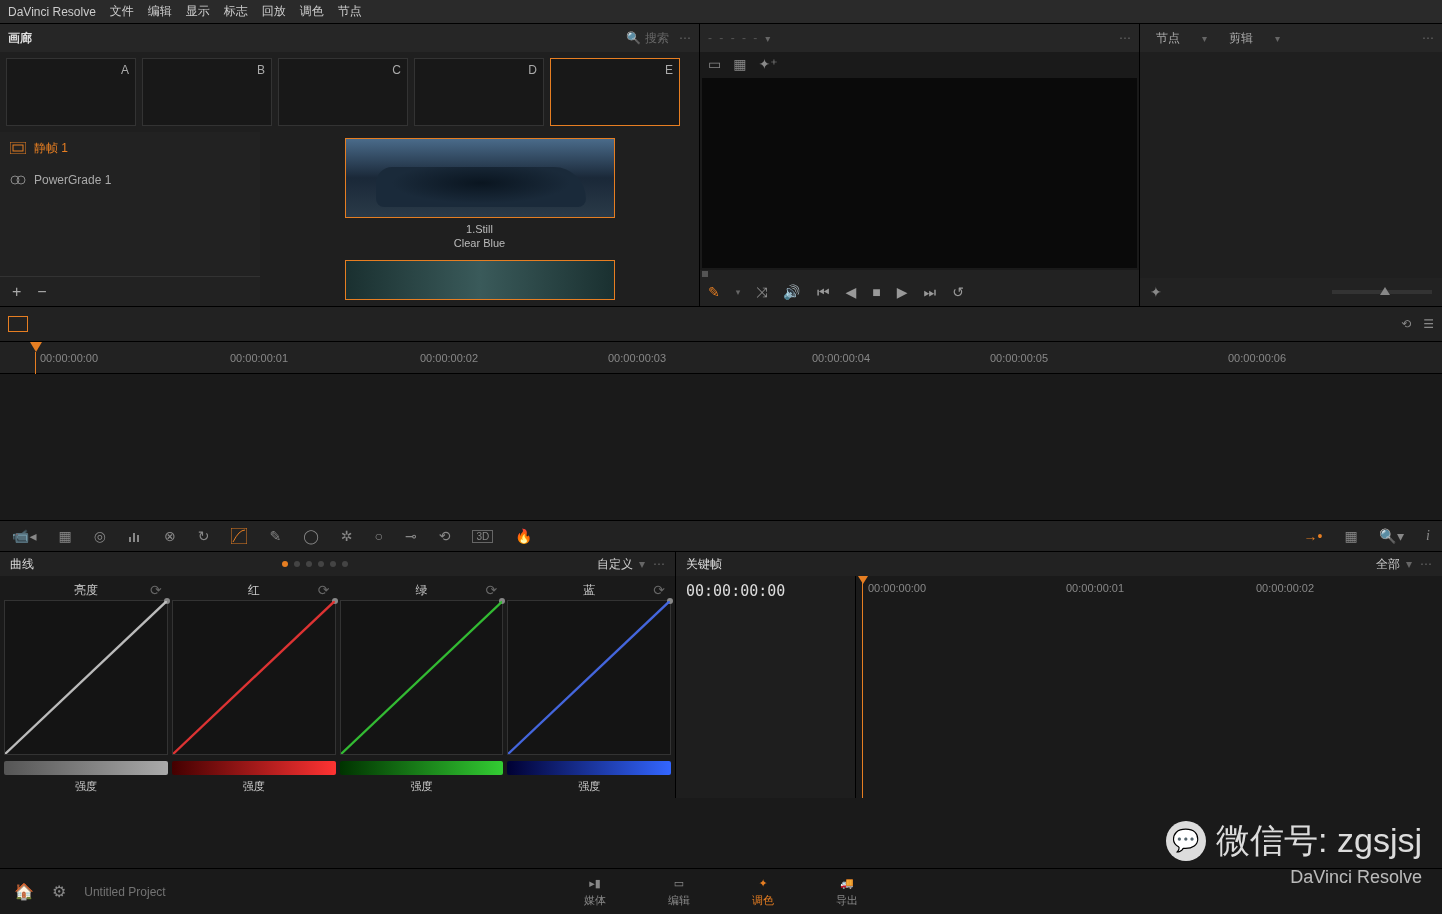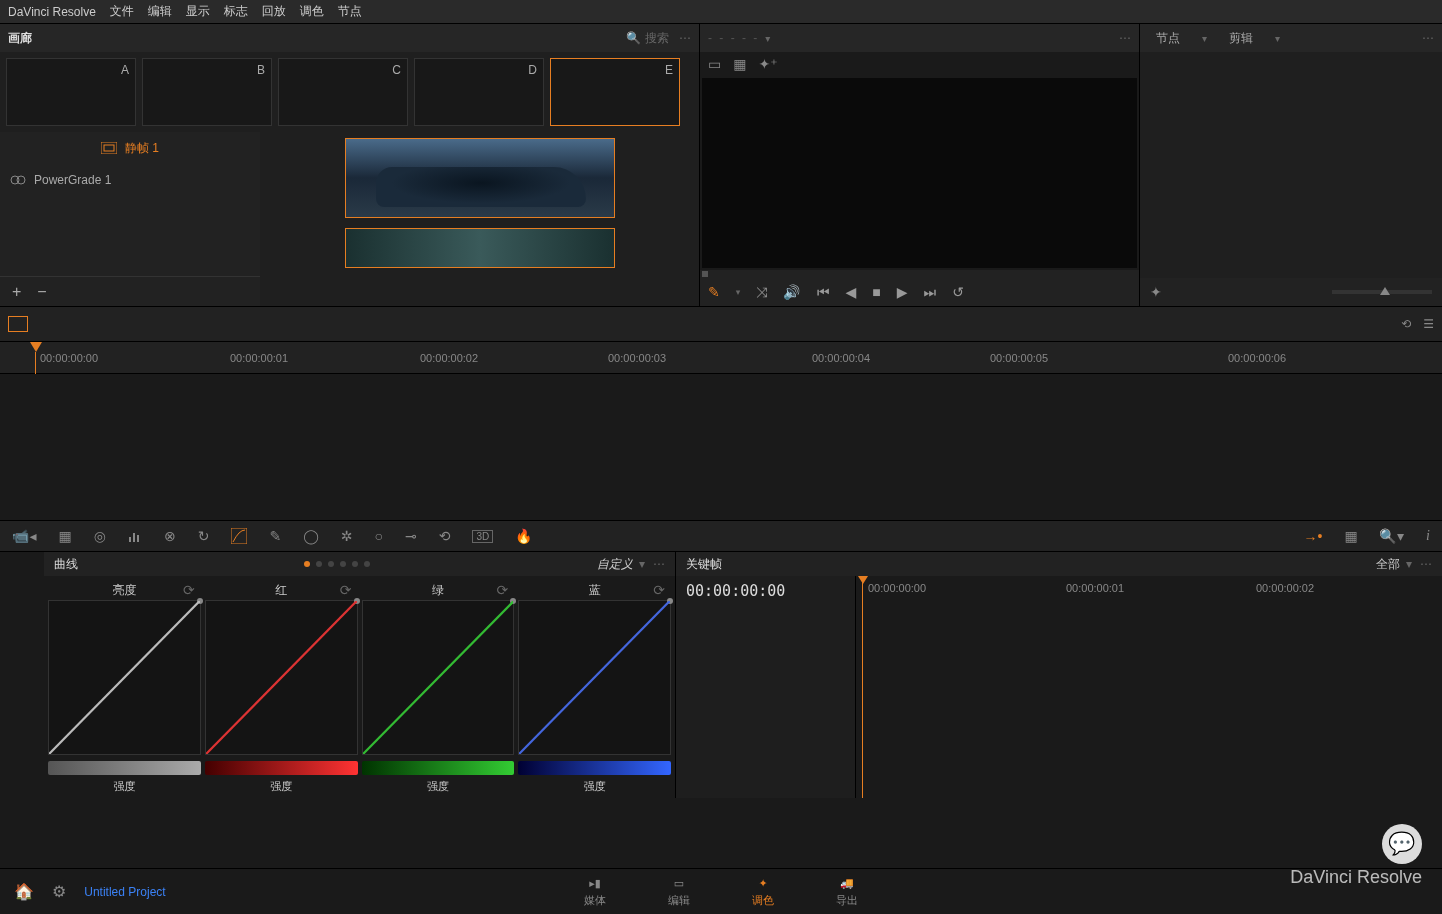--- a/index.html
+++ b/index.html
@@ -12,21 +12,21 @@
 .gallery-header { height: 28px; display: flex; align-items: center; padding: 0 8px; background: #262626; }
 .gallery-header .title { color: #ddd; font-weight: bold; }
 .gallery-header .search { margin-left: auto; display: flex; align-items: center; gap: 4px; color: #666; }
 .thumbs-row { display: flex; gap: 6px; padding: 6px; }
 .thumb { width: 130px; height: 68px; background: #181818; border: 1px solid #333; position: relative; }
 .thumb.selected { border: 1px solid #e67e22; }
 .thumb .letter { position: absolute; top: 4px; right: 6px; color: #aaa; font-size: 12px; }
 .gallery-body { display: flex; flex: 1; }
 .gallery-sidebar { width: 260px; background: #222; display: flex; flex-direction: column; }
 .side-item { height: 32px; display: flex; align-items: center; padding: 0 10px; gap: 8px; cursor: pointer; }
-.side-item.active { color: #e67e22; justify-content: center; }
+.side-item.active { color: #e67e22; }
 .side-item.active .side-icon { color: #e67e22; }
 .side-icon { width: 16px; height: 12px; display: inline-block; }
 .gallery-footer { margin-top: auto; height: 30px; display: flex; align-items: center; gap: 16px; padding: 0 12px; border-top: 1px solid #333; }
 .gallery-footer .btn { color: #aaa; font-size: 16px; cursor: pointer; }
 .stills-area { flex: 1; overflow: auto; text-align: center; padding: 4px; }
 .still-thumb { width: 270px; height: 80px; border: 1px solid #e67e22; margin: 2px auto; background: linear-gradient(180deg,#4a6b8a 0%,#1a2838 50%,#2a3a48 100%); position: relative; }
 .car-shape { position: absolute; left: 30px; top: 28px; width: 210px; height: 40px; background: radial-gradient(ellipse at 50% 40%, #0a1520 0%, #1a2a3a 60%); border-radius: 20px 40px 10px 10px; }
 .still-caption { margin-top: 4px; color: #bbb; font-size: 11px; line-height: 14px; }
 .still-thumb.tunnel { background: linear-gradient(90deg,#1a3030 0%,#3a5a5a 50%,#1a3030 100%); }
 .viewer-panel { width: 440px; background: #1a1a1a; border-right: 1px solid #000; display: flex; flex-direction: column; }
@@ -56,27 +56,27 @@
 .ruler-area { height: 178px; background: #1a1a1a; }
 .ruler { height: 32px; background: #222; position: relative; border-bottom: 1px solid #000; }
 .ruler .playhead { position: absolute; left: 30px; top: 0; width: 0; height: 0; border-left: 6px solid transparent; border-right: 6px solid transparent; border-top: 10px solid #e67e22; }
 .ruler .playhead-line { position: absolute; left: 35px; top: 10px; width: 1px; height: 22px; background: #e67e22; }
 .ruler .tick { position: absolute; top: 10px; color: #888; font-size: 11px; }
 .tool-row { height: 32px; background: #222; display: flex; align-items: center; padding: 0 12px; gap: 22px; border-top: 1px solid #000; border-bottom: 1px solid #000; }
 .tool-row .tool { color: #888; cursor: pointer; font-size: 14px; display: flex; align-items: center; }
 .tool-row .tool.active { color: #e67e22; }
 .tool-row .spacer { flex: 1; }
 .curves-area { display: flex; height: 246px; }
-.curves-panel { width: 676px; display: flex; flex-direction: column; background: #1a1a1a; border-right: 1px solid #000; padding-left: 44px; }
+.curves-panel { width: 676px; display: flex; flex-direction: column; background: #1a1a1a; border-right: 1px solid #000; }
 .curves-header { height: 24px; display: flex; align-items: center; padding: 0 10px; background: #222; }
 .curves-header .title { color: #ddd; }
 .curves-header .mid-dots { flex: 1; display: flex; justify-content: center; gap: 6px; }
 .curves-header .dot { width: 6px; height: 6px; border-radius: 50%; background: #444; }
 .curves-header .dot.active { background: #e67e22; }
-.curves-header .mode { color: #ccc; font-style: italic; }
+.curves-header .mode { color: #ccc; }
 .curves-header .dd-icon { color: #666; margin-left: 6px; }
 .curves-body { flex: 1; display: flex; gap: 4px; padding: 4px; }
 .curve-box { flex: 1; display: flex; flex-direction: column; }
 .curve-head { height: 20px; display: flex; align-items: center; justify-content: center; position: relative; color: #ccc; }
 .curve-head .reset { position: absolute; right: 6px; color: #666; font-size: 14px; cursor: pointer; }
 .curve-canvas { flex: 1; background: #141414; border: 1px solid #333; position: relative; }
 .curve-canvas .marker { position: absolute; right: -3px; top: -3px; width: 6px; height: 6px; border-radius: 50%; background: #888; }
 .curve-line { position: absolute; left: 0; top: 0; width: 100%; height: 100%; }
 .curve-slider { height: 14px; margin-top: 6px; border-radius: 2px; }
 .curve-label { text-align: center; margin-top: 4px; color: #ccc; font-size: 11px; }
@@ -88,21 +88,21 @@
 .kf-header .dd-icon { color: #666; margin-left: 6px; }
 .kf-body { flex: 1; display: flex; }
 .kf-left { width: 180px; background: #1e1e1e; padding: 6px 10px; border-right: 1px solid #000; }
 .kf-time { font-size: 15px; color: #ddd; font-family: monospace; }
 .kf-right { flex: 1; position: relative; background: #1a1a1a; }
 .kf-playhead { position: absolute; left: 2px; top: 0; width: 0; height: 0; border-left: 5px solid transparent; border-right: 5px solid transparent; border-top: 8px solid #e67e22; }
 .kf-playhead-line { position: absolute; left: 6px; top: 0; width: 1px; height: 100%; background: #e67e22; }
 .kf-tick { position: absolute; top: 6px; color: #888; font-size: 11px; }
 .bottom-bar { position: absolute; bottom: 0; left: 0; right: 0; height: 46px; background: #1a1a1a; border-top: 1px solid #000; display: flex; align-items: center; padding: 0 14px; }
 .bottom-bar .home-icon, .bottom-bar .gear-icon { color: #888; font-size: 16px; margin-right: 18px; cursor: pointer; }
-.bottom-bar .project-name { color: #3b82f6; }
+.bottom-bar .project-name { color: #737373; }
 .bottom-bar .pages { position: absolute; left: 50%; transform: translateX(-50%); display: flex; gap: 60px; }
 .bottom-bar .page { display: flex; flex-direction: column; align-items: center; gap: 2px; cursor: pointer; color: #888; font-size: 11px; }
 .bottom-bar .page.active { color: #e67e22; }
 .bottom-bar .page .picon { width: 24px; height: 16px; display: flex; align-items: center; justify-content: center; }
 .watermark { position: absolute; right: 20px; bottom: 50px; color: rgba(255,255,255,0.85); font-size: 34px; white-space: nowrap; pointer-events: none; display: flex; align-items: center; gap: 10px; }
 .watermark .wechat-icon { width: 40px; height: 40px; border-radius: 50%; background: rgba(255,255,255,0.85); display: flex; align-items: center; justify-content: center; color: #333; font-size: 22px; }
 .watermark-sub { position: absolute; right: 20px; bottom: 26px; color: rgba(255,255,255,0.7); font-size: 18px; pointer-events: none; }
 svg { display: block; }
 </style>
 </head>
@@ -169,20 +169,24 @@
         </div>
         <div class="gallery-footer">
           <span class="btn">+</span>
           <span class="btn">−</span>
         </div>
       </div>
       <div class="stills-area">
         <div class="still-thumb">
             <div class="car-shape"></div>
           </div>
+        <div class="still-caption">
+          <div>1.Still</div>
+          <div>Clear Blue</div>
+        </div>
         <div class="still-thumb tunnel" style="margin-top:10px;height:40px"></div>
       </div>
     </div>
   </div>
 
   <div class="viewer-panel">
     <div class="viewer-header">
       <span class="dots">- - - - -</span>
       <span style="color:#666;font-size:10px">▾</span>
       <span class="dd">⋯</span>
@@ -393,14 +397,15 @@
       </div>
     <div class="page">
         <span class="picon">🚚</span>
         <span>导出</span>
       </div>
   </div>
 </div>
 
 <div class="watermark">
   <span class="wechat-icon">💬</span>
+  <span>微信号: zgsjsj</span>
 </div>
 <div class="watermark-sub">DaVinci Resolve</div>
 
 </body></html>

